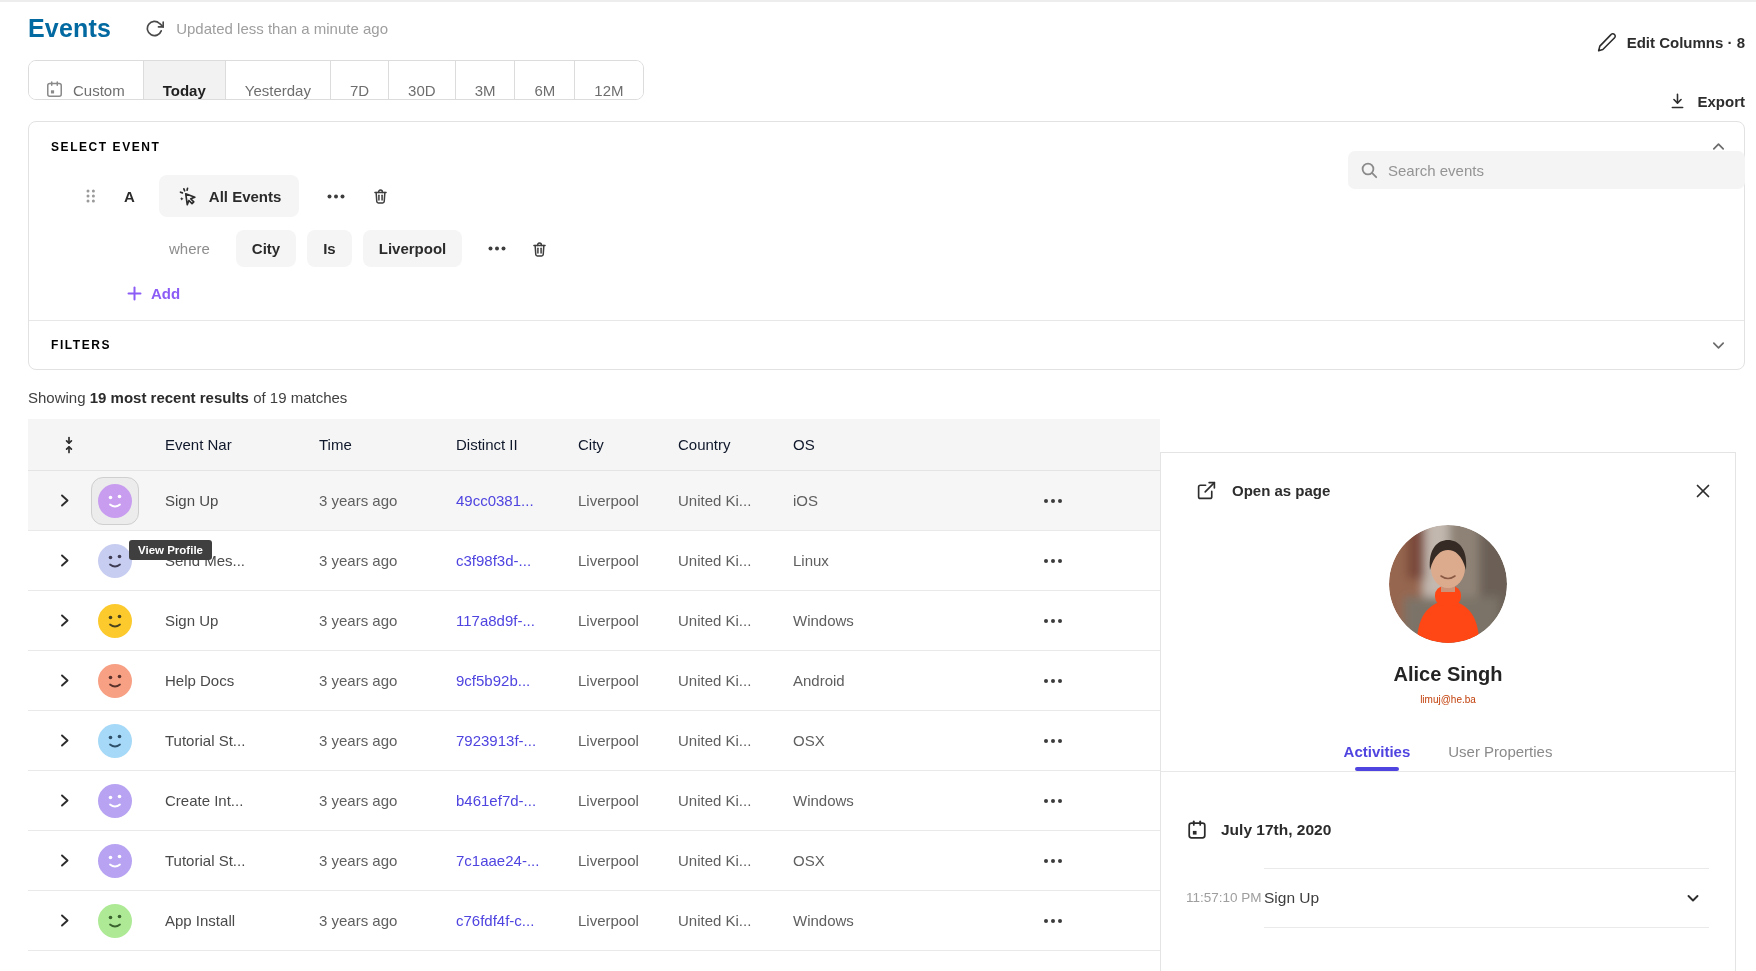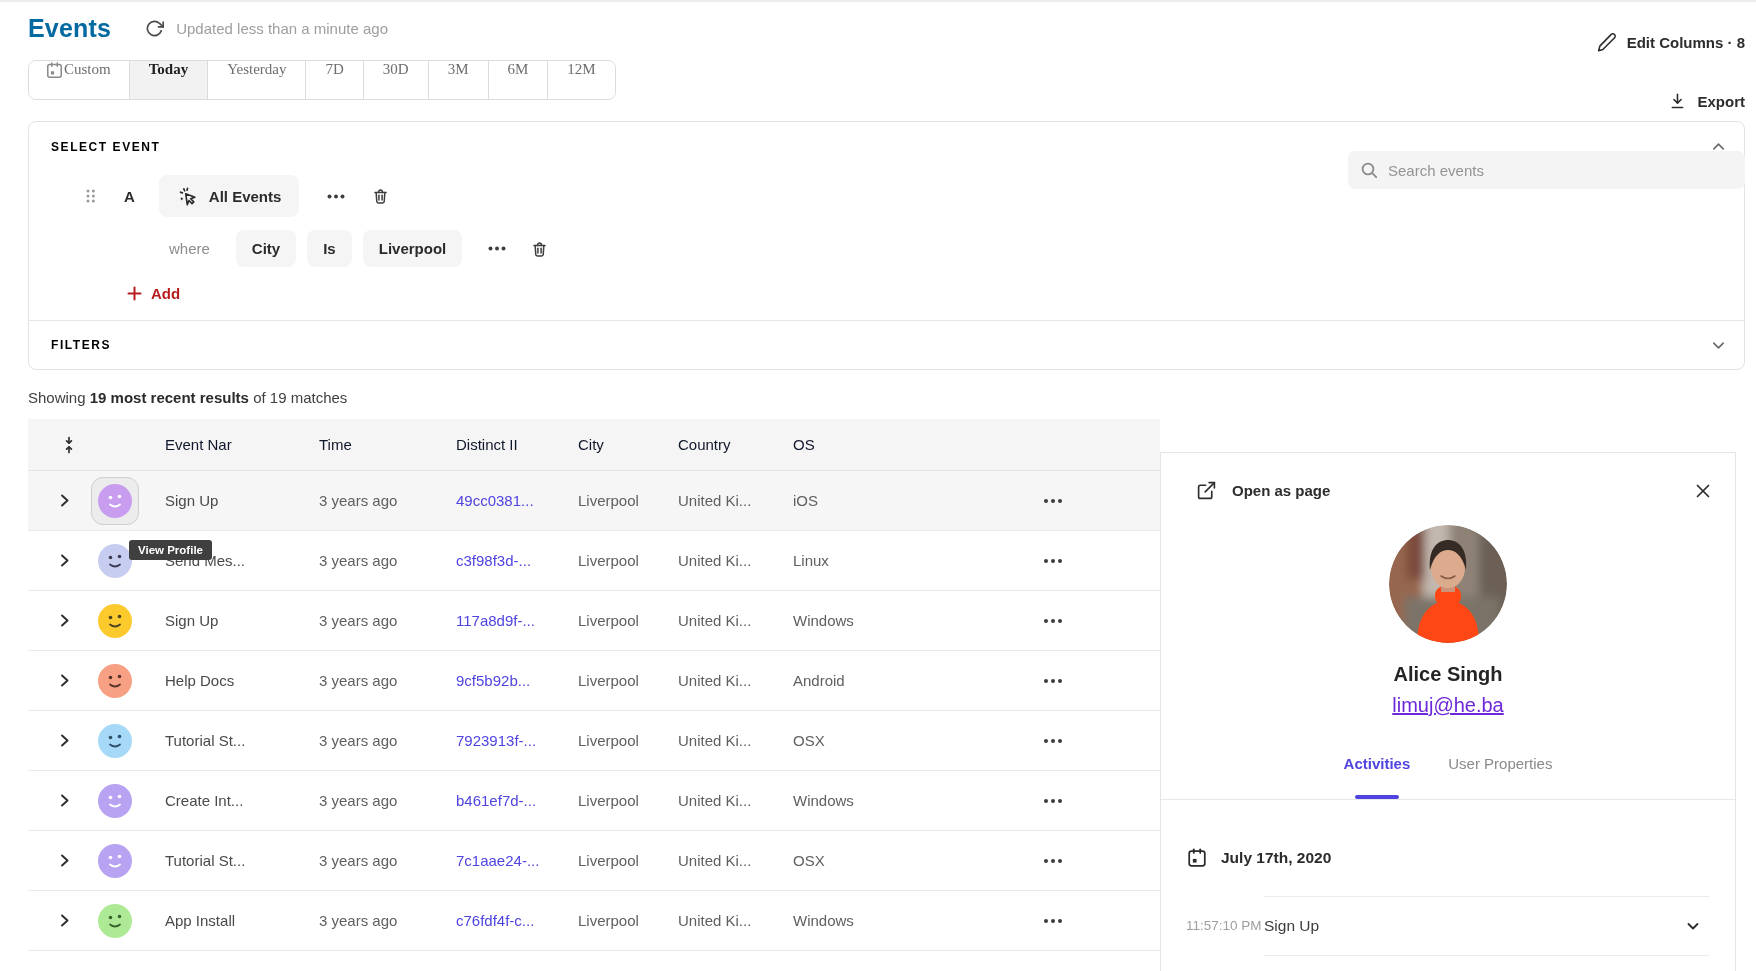--- a/index.html
+++ b/index.html
@@ -11,22 +11,22 @@
   
   .hdr { display:flex; align-items:center; padding-top:16px; height:36px; }
   .hdr .title { font-size:25px; font-weight:700; color:#0369a1; letter-spacing:.2px; }
   .icon-btn { background:none; border:none; cursor:pointer; display:inline-flex; align-items:center; color:#4a4a4a; }
   .hdr .refresh { margin-left:34px; }
   .hdr .updated { margin-left:12px; font-size:15px; color:#9e9e9e; }
 
   
   .toolbar { display:flex; align-items:center; margin-top:22px; height:40px; }
   .seg { display:flex; border:1px solid #dcdcdc; border-radius:8px; overflow:hidden; height:40px; background:#fff; }
-  .seg .tab { display:flex; align-items:flex-start; padding:0 19px; font-size:15px; color:#6e6e6e;
-    background:#fff; border:none; border-left:1px solid #dcdcdc; cursor:pointer; white-space:nowrap;font-family:Liberation Serif, serif; }
+  .seg .tab { display:flex; align-items:flex-end; gap:9px; padding:0 19px; font-size:15px; color:#6e6e6e;
+    background:#fff; border:none; border-left:1px solid #dcdcdc; cursor:pointer; white-space:nowrap; }
   .seg .tab:first-child { border-left:none; padding:0 18px 0 16px; }
   .seg .tab.active { background:#f2f2f2; color:#1f1f1f; font-weight:700; }
   .tb-right { margin-left:auto; display:flex; align-items:flex-end; gap:40px;flex-direction:column; }
   .tb-act { display:flex; align-items:center; gap:10px; background:none; border:none; cursor:pointer;
     font-size:15px; font-weight:600; color:#2d2d2d; font-family:inherit; white-space:nowrap; }
   .search { width:397px; height:38px; background:#f4f4f4; border-radius:7px; display:flex; align-items:center; padding:0 12px; }
   .search svg { color:#8a8a8a; flex:0 0 auto; }
   .search input { border:none; background:transparent; outline:none; margin-left:10px; font-size:15px;
     color:#444; width:100%; font-family:inherit; }
   .search input::placeholder { color:#949494; }
@@ -44,21 +44,21 @@
     font-size:15px; font-weight:700; color:#2b2b2b; cursor:pointer; font-family:inherit; }
   .ev-chip { height:42px; padding:0 18px; margin-left:24px; }
   .inline-ic { background:none; border:none; cursor:pointer; color:#3d3d3d; display:inline-flex; align-items:center; }
   .qrow-a .more { margin-left:28px; } .qrow-a .trash { margin-left:26px; }
   .qrow-where { display:flex; align-items:center; margin-top:13px; margin-left:118px; }
   .qrow-where .where { font-size:15px; color:#8d8d8d; }
   .sm-chip { height:37px; padding:0 16px; }
   .qrow-where .prop { margin-left:26px; } .qrow-where .op { margin-left:11px; } .qrow-where .val { margin-left:11px; }
   .qrow-where .more { margin-left:26px; } .qrow-where .trash { margin-left:24px; }
   .add-btn { display:flex; align-items:center; gap:9px; margin:18px 0 0 76px; background:none; border:none;
-    cursor:pointer; font-size:15px; font-weight:700; color:#b91c1c; font-family:inherit; }
+    cursor:pointer; font-size:15px; font-weight:700; color:#8b5cf6; font-family:inherit; }
   .qfilters { border-top:1px solid #e7e7e7; height:49px; display:flex; align-items:center; padding:0 18px 0 22px; }
   .qfilters .chev-corner { position:static; margin-left:auto; }
 
   
   .summary { margin-top:19px; font-size:15px; color:#3f3f3f; }
   .summary b { font-weight:700; color:#2b2b2b; }
 
   
   .table { margin-top:13px; width:1132px; position:relative; }
   .tgrid { display:grid; grid-template-columns:56px 62px 173px 137px 122px 100px 115px 115px 1fr; align-items:center; }
@@ -82,23 +82,23 @@
 
   
   .ppanel { position:absolute; left:1160px; top:450px; width:576px; height:521px; background:#fff;
     border:1px solid #e4e4e4; border-bottom:none; z-index:5; }
   .pp-head { display:flex; align-items:center; padding:27px 24px 0 35px; }
   .openpage { display:flex; align-items:center; gap:15px; background:none; border:none; cursor:pointer;
     font-size:15px; font-weight:600; color:#2d2d2d; font-family:inherit; }
   .pp-close { margin-left:auto; background:none; border:none; cursor:pointer; color:#2d2d2d; display:inline-flex; }
   .photo { width:118px; height:118px; border-radius:50%; overflow:hidden; margin:24px auto 0; }
   .pp-name { text-align:center; margin-top:20px; font-size:20px; font-weight:700; color:#242424; }
-  .pp-email { text-align:center; margin-top:8px; font-size:20px; color:#6d28d9;text-decoration:underline; }
+  .pp-email { text-align:center; margin-top:8px; font-size:10px; color:#c2410c; }
   .pp-tabs { display:flex; justify-content:center; gap:38px; margin-top:38px; }
-  .pp-tab { background:none; border:none; cursor:pointer; font-size:15px; color:#8a8a8a; font-family:inherit; position:relative; padding-bottom:27px; }
+  .pp-tab { background:none; border:none; cursor:pointer; font-size:15px; color:#8a8a8a; font-family:inherit; position:relative; padding-bottom:11px; }
   .pp-tab.active { color:#4f44e0; font-weight:700; }
   .pp-tab.active .bar { position:absolute; left:50%; transform:translateX(-50%); bottom:0; width:44px; height:4px;
     border-radius:2px; background:#4f44e0; }
   .pp-div { border-top:1px solid #e8e8e8; }
   .pp-date { display:flex; align-items:center; gap:13px; padding-left:25px; margin-top:47px;
     font-size:15.5px; font-weight:700; color:#2b2b2b; }
   .act-row { position:relative; height:60px; margin-top:27px; }
   .act-time { position:absolute; left:25px; top:22px; font-size:13.5px; color:#9e9e9e; }
   .act-main { margin-left:103px; margin-right:26px; height:100%; border-top:1px solid #eaeaea; border-bottom:1px solid #eaeaea;
     display:flex; align-items:center; cursor:pointer; }

